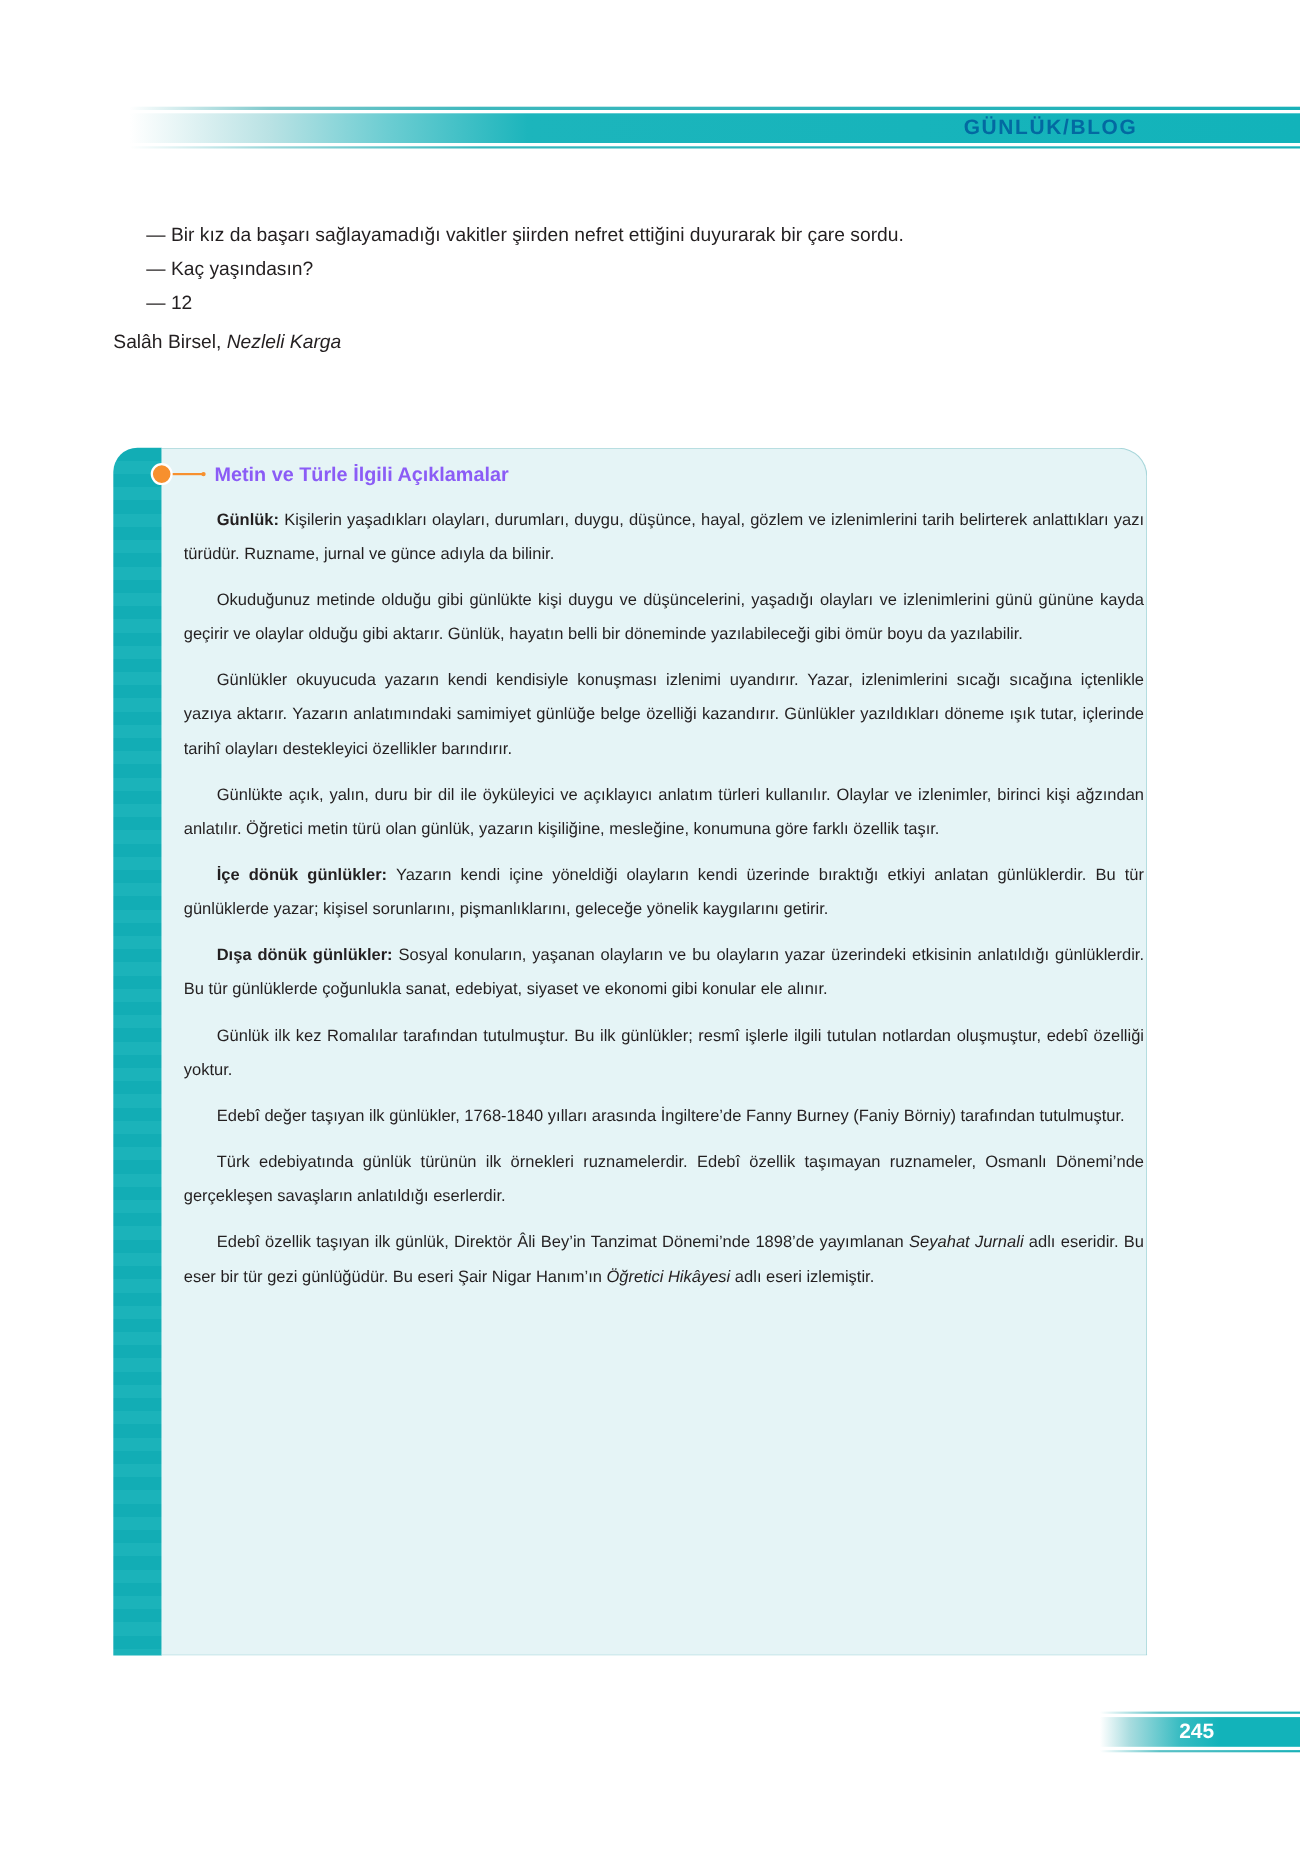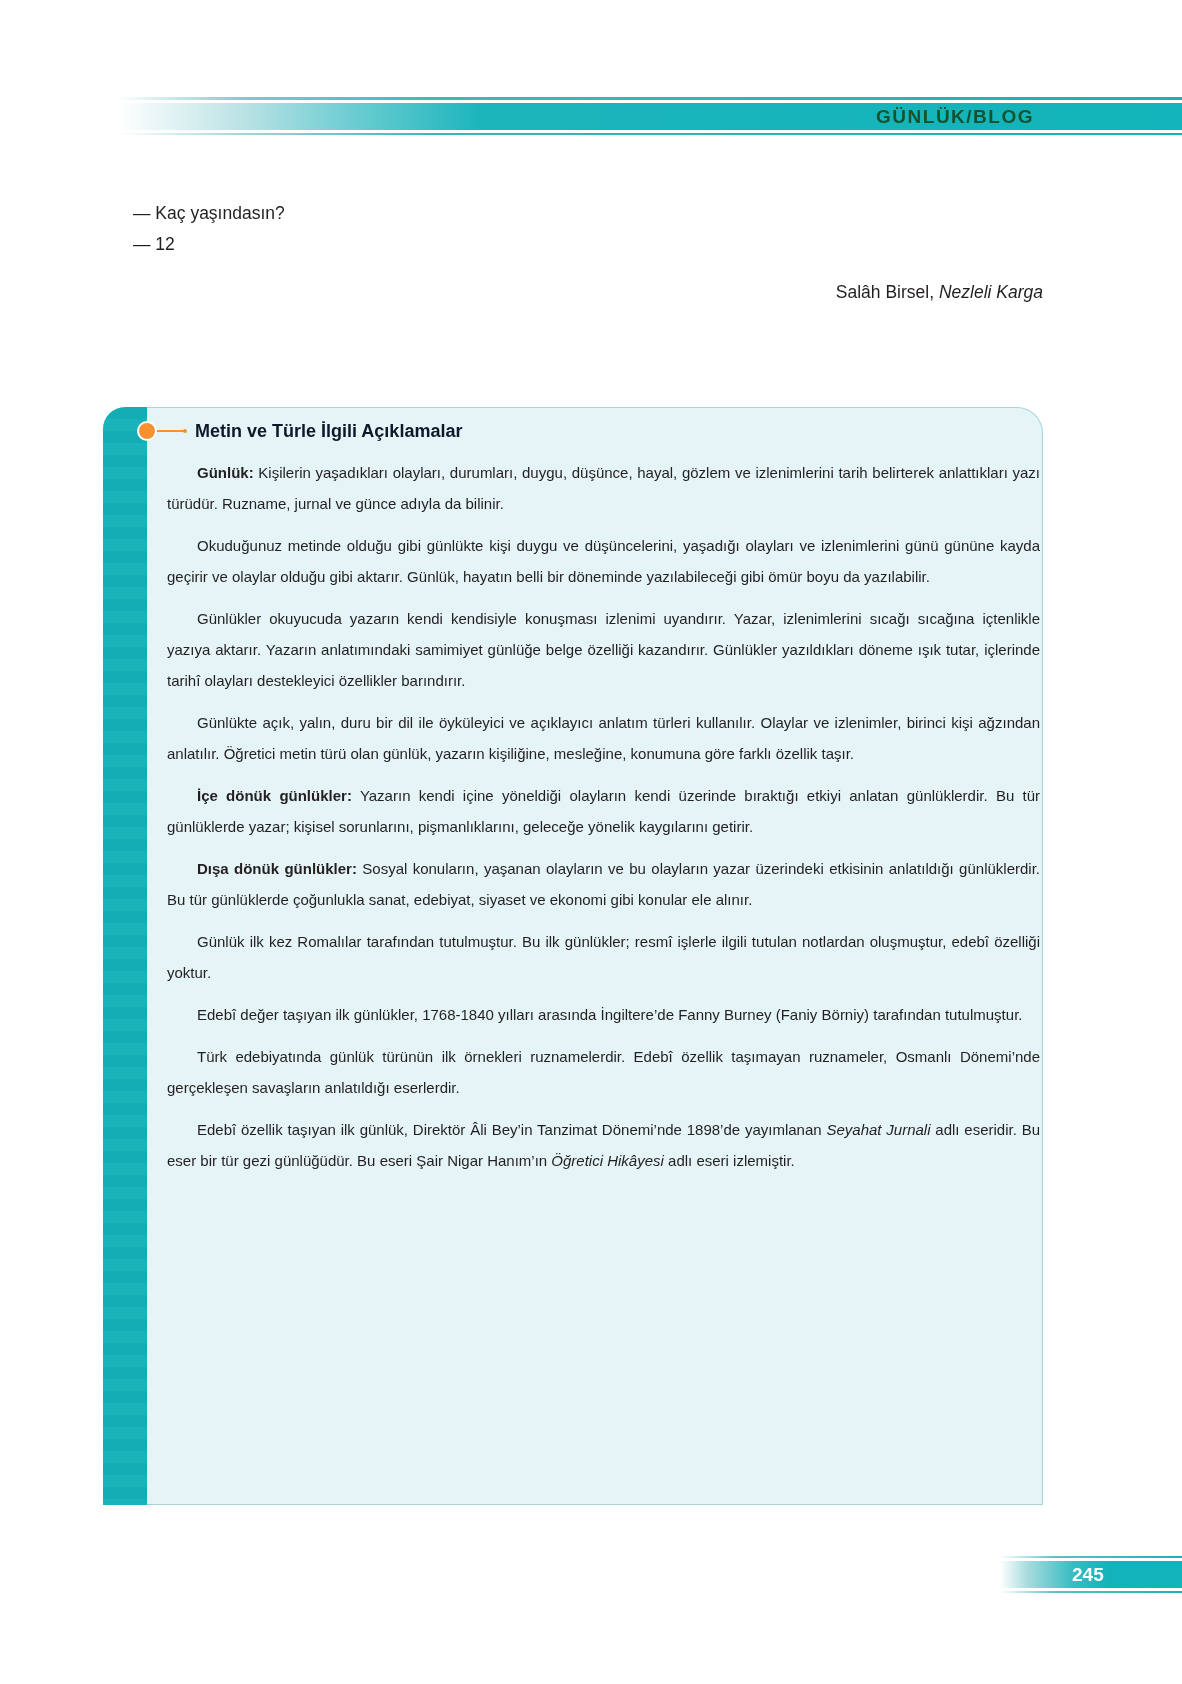--- a/index.html
+++ b/index.html
@@ -8,43 +8,43 @@
 
   
   .header-band { position: absolute; left: 118px; top: 97px; width: 1064px; height: 40px; }
   .header-band .line-top { position: absolute; left: 0; right: 0; top: 0; height: 3px;
       background: linear-gradient(to right, rgba(255,255,255,0), #7fc9cc 12%, #3db8bd 30%, #19b1b8); }
   .header-band .bar { position: absolute; left: 0; right: 0; top: 6px; height: 27px;
       background: linear-gradient(to right, rgba(255,255,255,1) 0%, #b9e2e4 12%, #6ccdd2 22%, #1cb5bc 34%, #12b3ba 100%); }
   .header-band .line-bottom { position: absolute; left: 0; right: 0; top: 36px; height: 2px;
       background: linear-gradient(to right, rgba(255,255,255,0), #9ad6d9 12%, #35b7bc 30%, #19b1b8); }
   .header-title { position: absolute; right: 148px; top: 8px; line-height: 24px;
-      color: #14532d; font-weight: bold; font-size: 19px; letter-spacing: 1.5px; }
+      color: #0369a1; font-weight: bold; font-size: 19px; letter-spacing: 1.5px; }
 
   
   .quote { position: absolute; left: 103px; top: 198px; width: 940px; font-size: 17.5px; line-height: 31px; }
   .quote p { margin: 0; }
   .quote .indent { padding-left: 30px; }
-  .quote .attribution { text-align: right; margin-top: 17px; }
+  .quote .attribution { text-align: left; margin-top: 4px; }
   .quote .attribution i { font-style: italic; }
 
   
   .box { position: absolute; left: 103px; top: 407px; width: 940px; height: 1098px; }
   .box .stripe { position: absolute; left: 0; top: 0; width: 44px; height: 100%;
       background: repeating-linear-gradient(to bottom, #12adb5 0px, #12adb5 12px, #1bb3ba 12px, #1bb3ba 24px);
       border-top-left-radius: 22px; }
   .box .panel { position: absolute; left: 44px; top: 0; right: 0; bottom: 0;
       background: #e5f4f6; border: 1px solid #a7d6da; border-left: none;
       border-top-right-radius: 26px; }
   .box .bullet-dot { position: absolute; left: 34px; top: 14px; width: 20px; height: 20px;
       border-radius: 50%; background: #f7902e; border: 2px solid #ffffff; box-sizing: border-box; z-index: 2; }
   .box .bullet-line { position: absolute; left: 52px; top: 23px; width: 30px; height: 2px; background: #f7902e; }
   .box .bullet-end { position: absolute; left: 80px; top: 22px; width: 4px; height: 4px; border-radius: 50%; background: #f7902e; }
   .box .heading { position: absolute; left: 92px; top: 10px; font-weight: bold; font-size: 18px;
-      color: #0f172a; line-height: 28px; text-align: center; }
+      color: #8b5cf6; line-height: 28px; text-align: center; }
   .box .content { position: absolute; left: 64px; top: 50px; width: 873px; font-size: 15px; line-height: 31px; }
   .box .content p { margin: 0 0 11px 0; text-indent: 30px; text-align: justify; }
   .box .content b { font-weight: bold; }
   .box .content i { font-style: italic; }
 
   
   .footer-band { position: absolute; left: 1000px; top: 1556px; width: 182px; height: 38px; }
   .footer-band .line-top { position: absolute; left: 0; right: 0; top: 0; height: 2px;
       background: linear-gradient(to right, rgba(255,255,255,0), #5cc2c7 30%, #19b1b8); }
   .footer-band .bar { position: absolute; left: 0; right: 0; top: 5px; height: 27px;
@@ -58,20 +58,21 @@
 <body>
 
 <div class="header-band">
   <div class="line-top"></div>
   <div class="bar"></div>
   <div class="line-bottom"></div>
   <div class="header-title">GÜNLÜK/BLOG</div>
 </div>
 
 <div class="quote">
+  <p class="indent">— Bir kız da başarı sağlayamadığı vakitler şiirden nefret ettiğini duyurarak bir çare sordu.</p>
   <p class="indent">— Kaç yaşındasın?</p>
   <p class="indent">— 12</p>
   <p class="attribution"><span>Salâh Birsel, </span><i>Nezleli Karga</i></p>
 </div>
 
 <div class="box">
   <div class="stripe"></div>
   <div class="panel"></div>
   <div class="bullet-dot"></div>
   <div class="bullet-line"></div>

